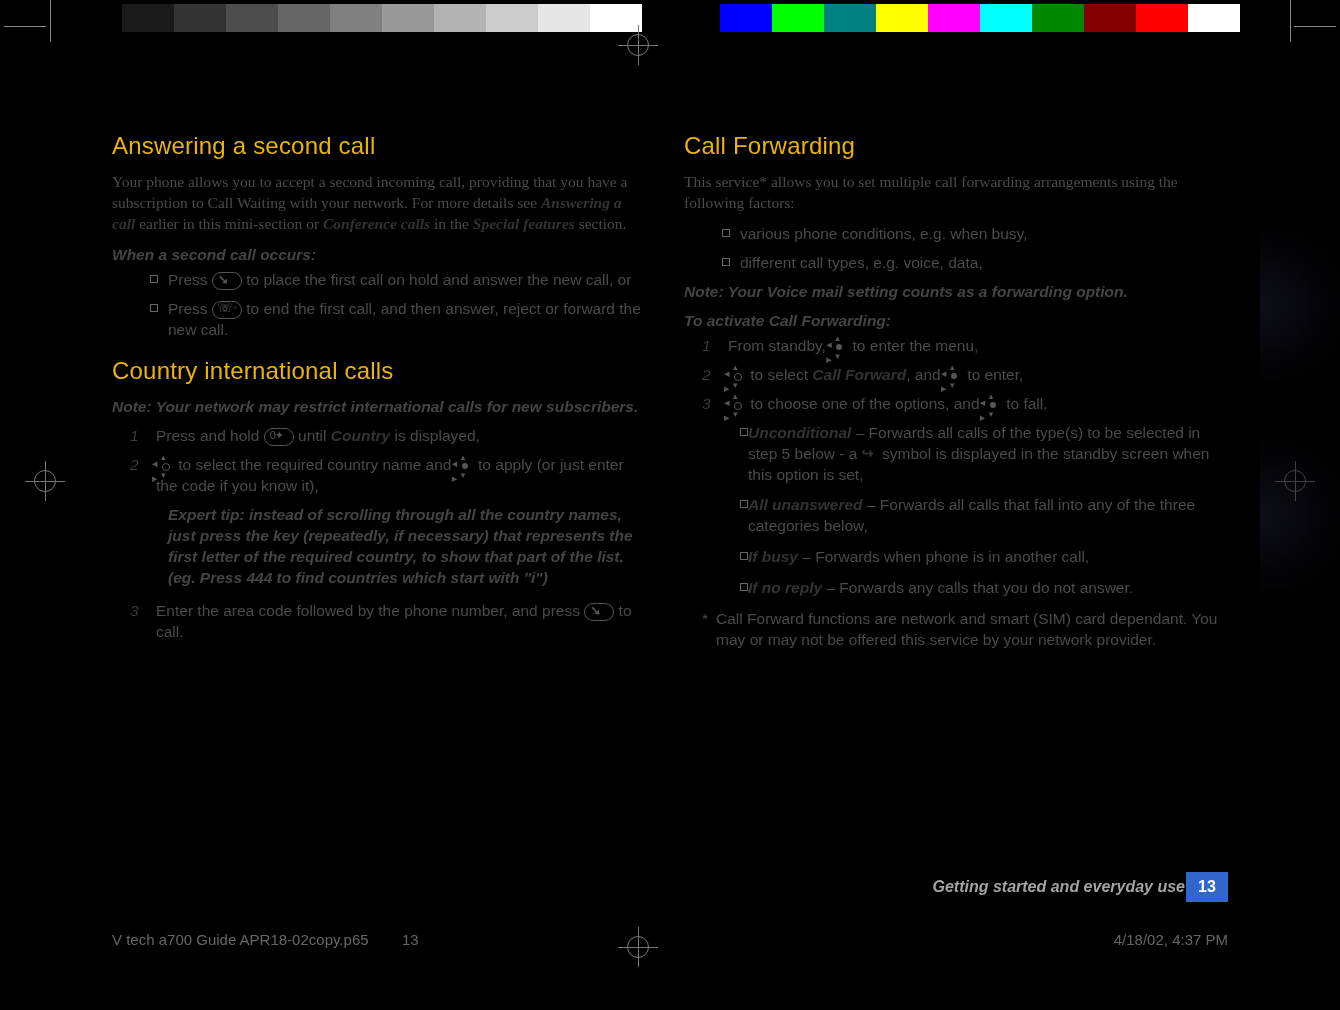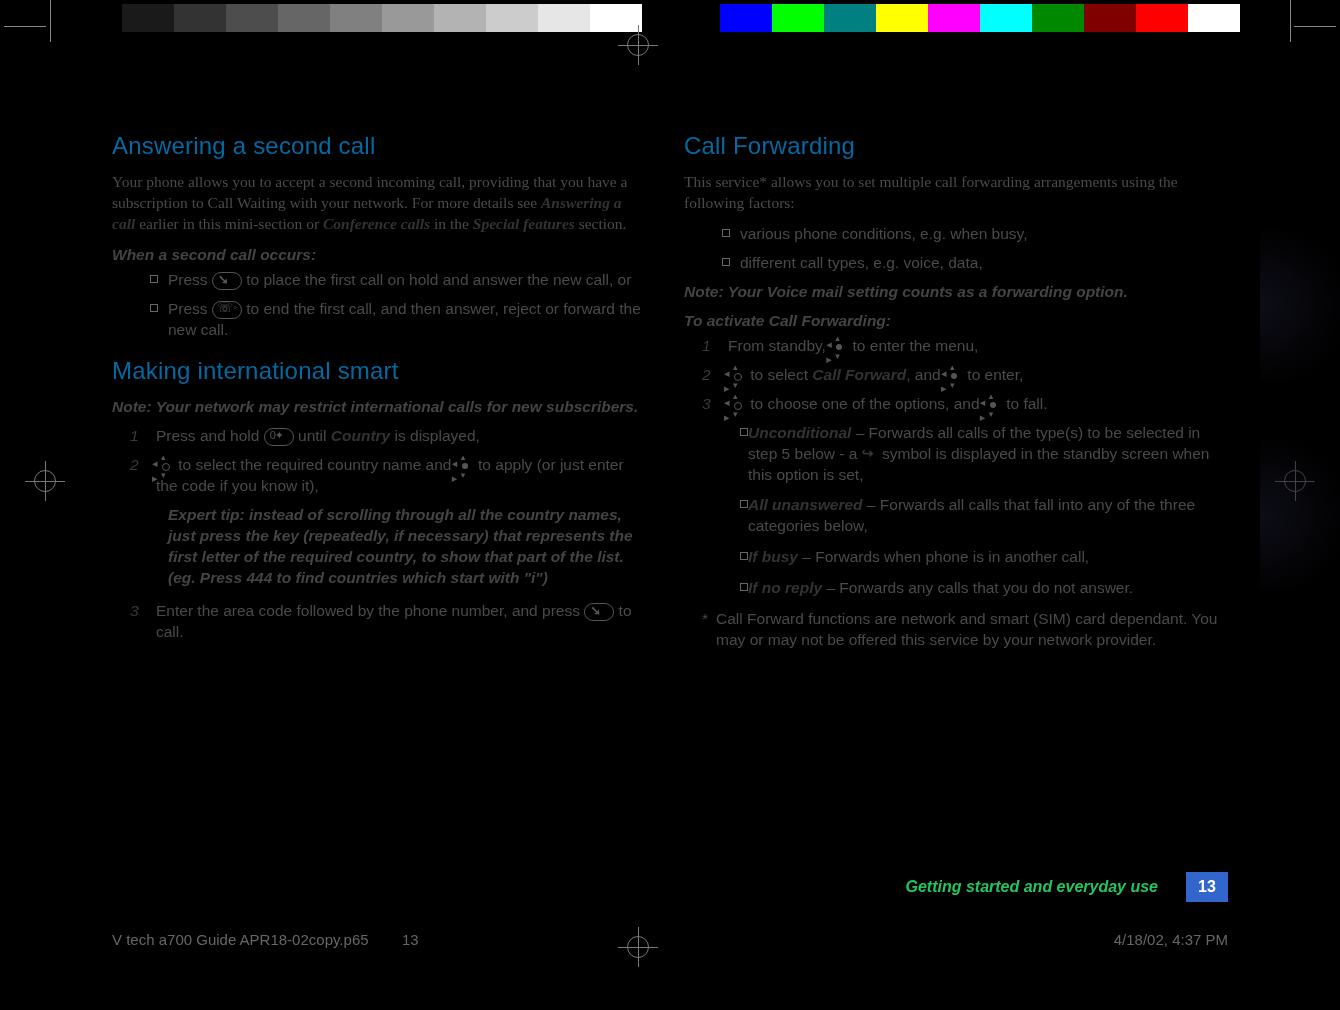--- a/index.html
+++ b/index.html
@@ -52,21 +52,21 @@
 
   
   .blob { position: absolute; right: 0; width: 80px; height: 150px; background: radial-gradient(ellipse at left, #1a1a2e 0%, #000 80%); opacity: .5; }
   .blob.a { top: 230px; } .blob.b { top: 440px; }
 
   
   .page { position: absolute; left: 112px; top: 130px; width: 1108px; color: #4a4a4a; font-size: 15.5px; line-height: 1.35; }
   .cols { display: flex; gap: 36px; }
   .col { flex: 1; }
 
-  h2 { color: #0369a1; font-weight: 400; font-size: 24px; margin-bottom: 10px; letter-spacing: .2px; }
+  h2 { color: #eab308; font-weight: 400; font-size: 24px; margin-bottom: 10px; letter-spacing: .2px; }
   .intro { margin-bottom: 10px; font-family: Liberation Serif, serif; }
   .sub { font-style: italic; font-weight: 700; color: #444; margin: 8px 0 4px; }
   .note { font-style: italic; font-weight: 700; color: #444; margin: 6px 0 8px; }
 
   .bullets { margin-left: 38px; margin-bottom: 6px; }
   .bullets .row { display: flex; gap: 10px; margin-bottom: 8px; }
   .bullets .mk { width: 8px; height: 8px; border: 1px solid #666; margin-top: 5px; flex: none; }
   .bullets .txt { flex: 1; }
 
   .steps { margin-left: 18px; }
@@ -104,21 +104,21 @@
   .options { margin-left: 56px; margin-top: 4px; }
   .options .row { display: flex; gap: 0; margin-bottom: 10px; }
   .options .mk { width: 8px; height: 8px; border: 1px solid #666; margin-top: 5px; flex: none; }
   .options .txt { flex: 1; }
 
   .footnote { display: flex; gap: 8px; margin-top: 6px; margin-left: 18px; }
   .footnote .star { flex: none; }
 
   
   .footer { position: absolute; left: 112px; right: 112px; bottom: 108px; display: flex; justify-content: flex-end; align-items: center; gap: 0; }
-  .footer .label { font-weight: 700; font-style: italic; color: #22c55e; font-size: 16px; padding-right: 28px; }
+  .footer .label { font-weight: 700; font-style: italic; color: #a3a3a3; font-size: 16px; padding-right: 1px; }
   .footer .pagebox { background: #3366cc; color: #fff; font-weight: 700; width: 42px; height: 30px; display: flex; align-items: center; justify-content: center; font-size: 16px; }
 
   .meta { position: absolute; left: 112px; right: 112px; bottom: 62px; display: flex; justify-content: space-between; color: #666; font-size: 15px; }
   .meta .mid { position: absolute; left: 290px; }
 </style>
 </head>
 <body>
 
 <div class="top-strip">
   <div class="gray-bars">
@@ -170,21 +170,21 @@
         <div class="row">
           <div class="mk"></div>
           <div class="txt"><span>Press </span><span class="icon-call"></span><span> to place the first call on hold and answer the new call, or</span></div>
         </div>
         <div class="row">
           <div class="mk"></div>
           <div class="txt"><span>Press </span><span class="icon-end"></span><span> to end the first call, and then answer, reject or forward the new call.</span></div>
         </div>
       </div>
 
-      <h2 style="margin-top:14px">Making international smart</h2>
+      <h2 style="margin-top:14px">Country international calls</h2>
       <p class="note">Note: Your network may restrict international calls for new subscribers.</p>
       <div class="steps">
         <div class="row">
           <div class="num">1</div>
           <div class="txt"><span>Press and hold </span><span class="icon-key"></span><span> until </span><strong class="em">Country</strong><span> is displayed,</span></div>
         </div>
         <div class="row">
           <div class="num">2</div>
           <div class="txt"><span class="icon-nav"><span class="ud"></span></span><span> to select the required country name and </span><span class="icon-nav2"><span class="ud"></span></span><span> to apply (or just enter the code if you know it),</span></div>
         </div>

